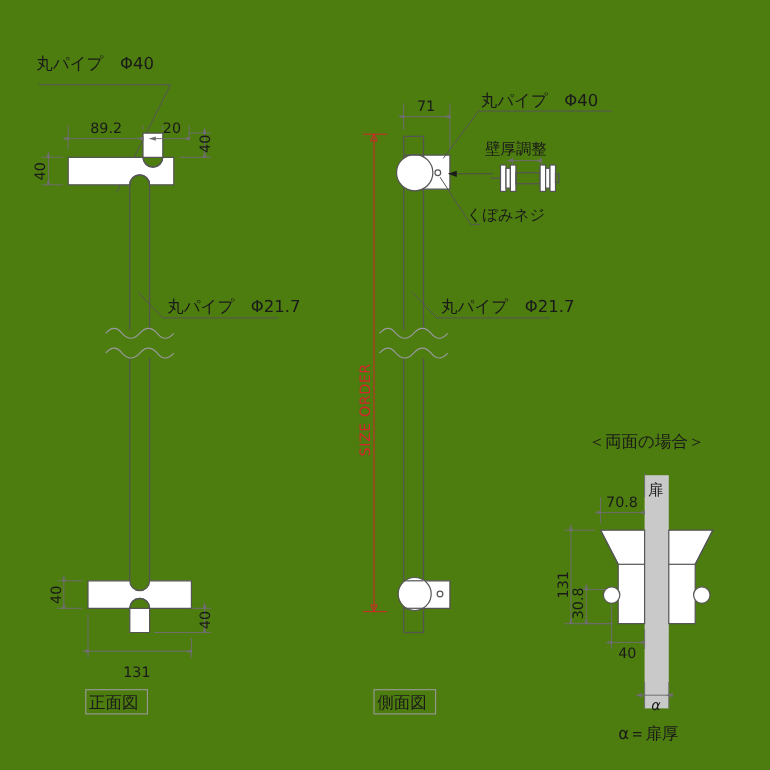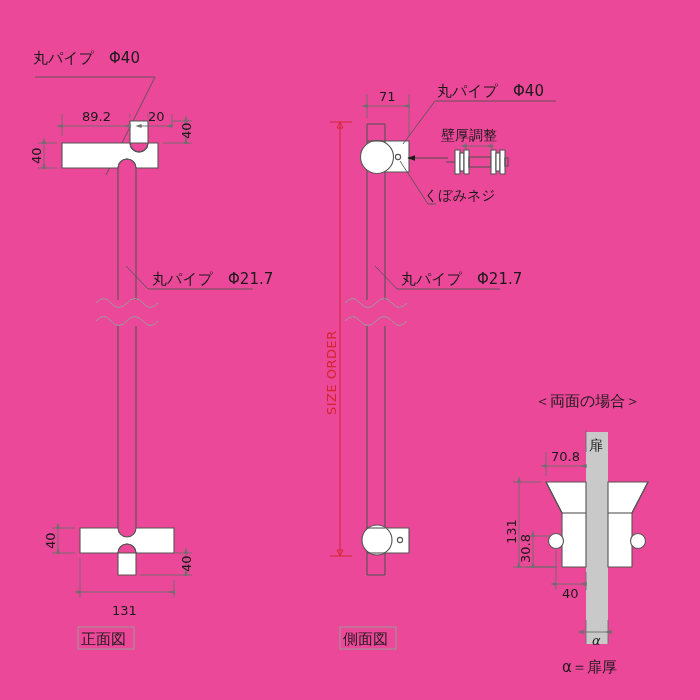--- a/index.html
+++ b/index.html
@@ -8,21 +8,21 @@
     padding: 0;
     background: #ffffff;
   }
   body {
     font-family: "DejaVu Sans", "Liberation Sans", sans-serif;
   }
   #root {
     position: relative;
     width: 700px;
     height: 700px;
-    background: #ec4899;
+    background: #4d7c0f;
     overflow: hidden;
   }
   #drawing {
     position: absolute;
     left: 0;
     top: 0;
     width: 700px;
     height: 700px;
   }
   .dim-text {

